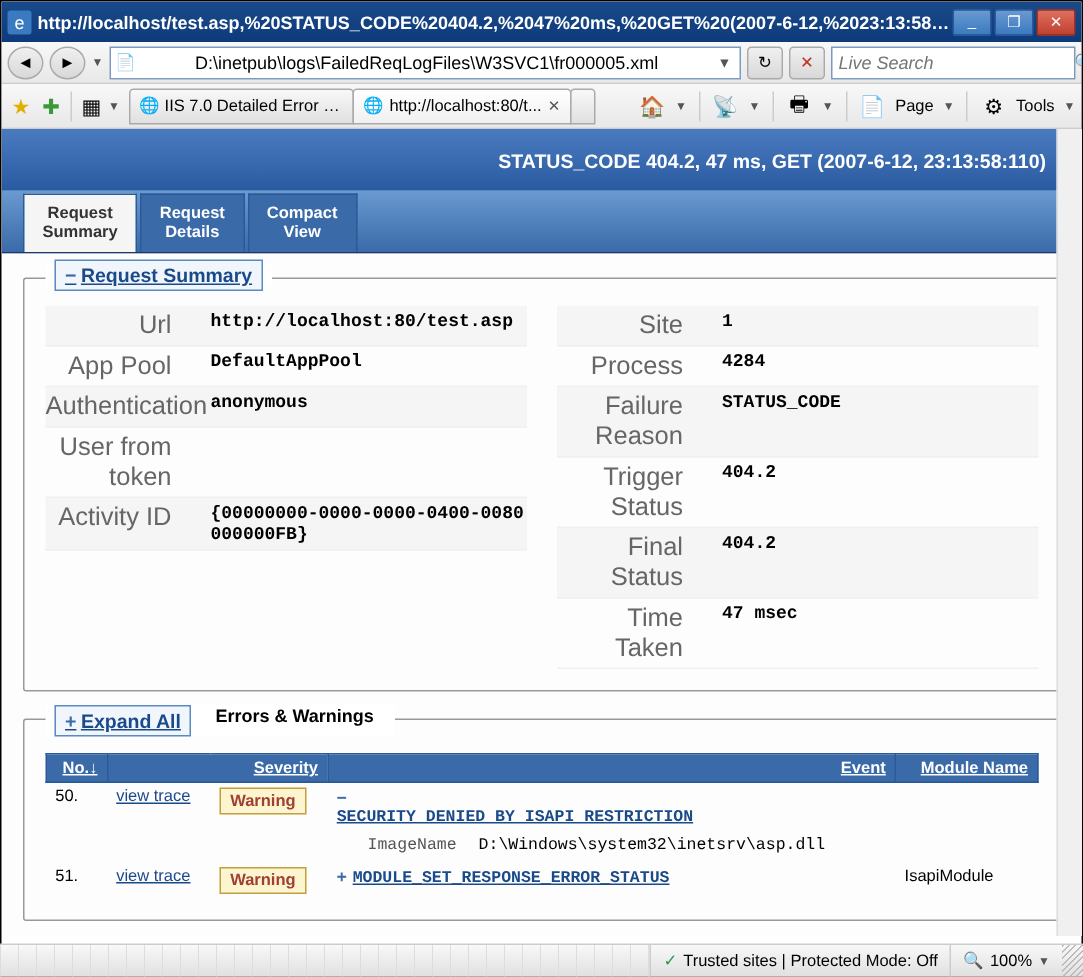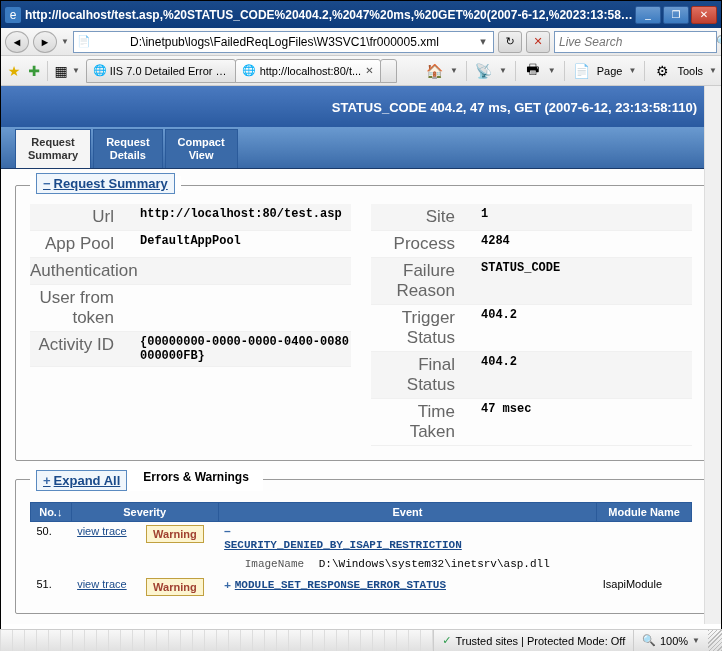--- a/index.html
+++ b/index.html
@@ -43,21 +43,21 @@
 .legend-btn { border:1px solid #5a8ac0;background:#f0f6fc;padding:2px 6px;font-size:13px;color:#1a4a8a;font-weight:bold;text-decoration:underline;cursor:pointer;}
 .legend-btn .pm { text-decoration:none;color:#3a6aa8;font-weight:bold;margin-right:3px;}
 .legend-plain { font-weight:bold;font-size:12px;background:#fff;padding:0 8px;position:absolute;top:-9px;}
 .summary-cols { display:flex;gap:20px;}
 .summary-col { flex:1;}
 .srow { display:flex;align-items:flex-start;padding:3px 0;border-bottom:1px solid #f0f0f0;}
 .srow:nth-child(odd){background:#f5f5f5;}
 .slabel { width:110px;text-align:right;color:#666;font-size:17px;padding-right:26px;}
 .svalue { flex:1;font-weight:bold;font-family:"Courier New",monospace;font-size:12px;word-break:break-all;}
 .errtable { width:100%;border-collapse:collapse;margin-top:4px;}
-.errtable th { background:#3a6aa8;color:#fff;text-align:center;padding:3px 6px;font-size:11px;border:1px solid #2a5a9a;}
+.errtable th { background:#3a6aa8;color:#fff;text-align:right;padding:3px 6px;font-size:11px;text-decoration:underline;border:1px solid #2a5a9a;}
 .errtable td { padding:3px 6px;vertical-align:top;font-size:11px;}
 .err-link { color:#1a4a8a;text-decoration:underline;cursor:pointer;}
 .warn-badge { background:#fdf5d0;border:1px solid #c0a040;color:#a04030;font-weight:bold;padding:2px 6px;font-size:11px;display:inline-block;}
 .evt-name { color:#1a4a8a;text-decoration:underline;font-weight:bold;font-family:"Courier New",monospace;}
 .evt-detail { margin-top:6px;font-family:"Courier New",monospace;font-size:11px;line-height:1.4;}
 .evt-detail .lbl { display:inline-block;width:80px;text-align:right;color:#555;margin-right:8px;}
 .plus { color:#3a6aa8;font-weight:bold;margin-right:4px;font-family:monospace;}
 .statusbar { position:absolute;bottom:0;left:0;right:0;height:22px;background:linear-gradient(#f8f8f8,#e0e0e0);border-top:1px solid #ccc;display:flex;align-items:center;font-size:11px;}
 .sb-cell { border-left:1px solid #ccc;padding:0 8px;height:100%;display:flex;align-items:center;gap:4px;}
 .sb-spacer { flex:1;height:100%;background:repeating-linear-gradient(90deg,#ddd 0,#ddd 1px,transparent 1px,transparent 12px);}
@@ -155,20 +155,21 @@
           <div class="srow">
               <div class="slabel">Url</div>
               <div class="svalue">http://localhost:80/test.asp</div>
             </div>
           <div class="srow">
               <div class="slabel">App Pool</div>
               <div class="svalue">DefaultAppPool</div>
             </div>
           <div class="srow">
               <div class="slabel">Authentication</div>
+              <div class="svalue">anonymous</div>
             </div>
           <div class="srow">
               <div class="slabel">User from token</div>
             </div>
           <div class="srow">
               <div class="slabel">Activity ID</div>
               <div class="svalue">{00000000-0000-0000-0400-0080000000FB}</div>
             </div>
         </div>
         <div class="summary-col">

